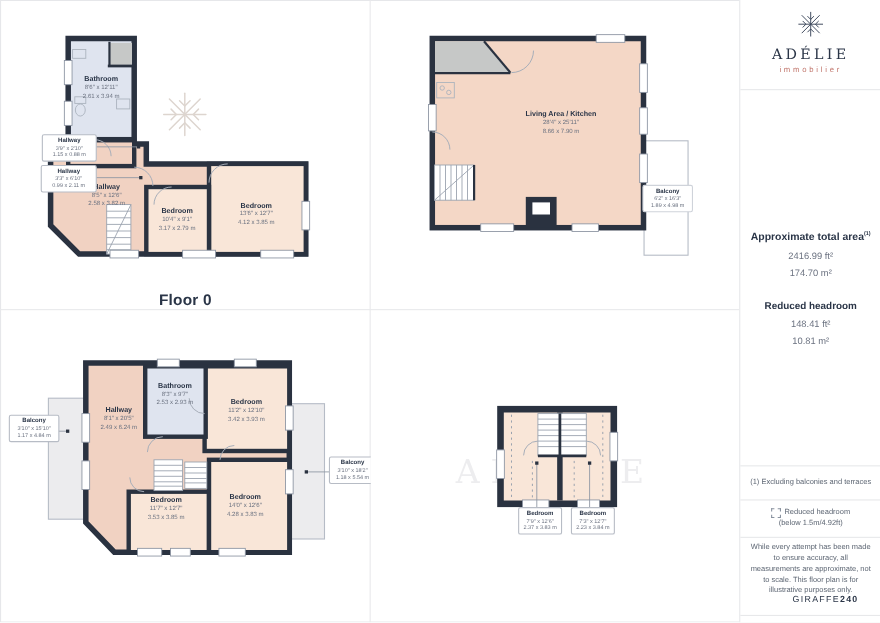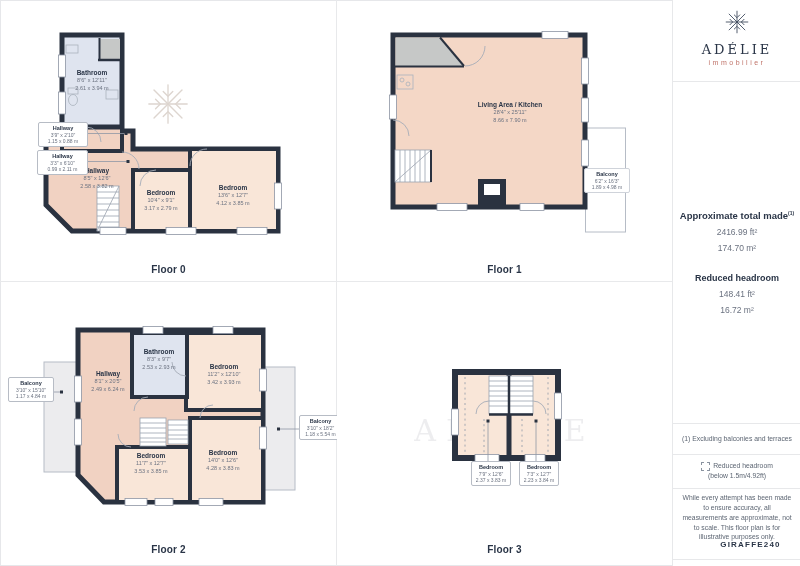--- a/index.html
+++ b/index.html
@@ -5,21 +5,21 @@
   html,body{margin:0;padding:0;background:#fff;}
   #page{position:relative;width:800px;height:566px;background:#ffffff;overflow:hidden;
         font-family:"Liberation Sans",sans-serif;box-shadow:inset 0 0 0 1px #e6e7ea;}
   .quad{position:absolute;overflow:hidden;}
   #q0{left:0;top:0;width:337px;height:281px;}
   #q1{left:337px;top:0;width:335px;height:281px;}
   #q2{left:0;top:281px;width:337px;height:285px;}
   #q3{left:337px;top:281px;width:335px;height:285px;}
   .divider{position:absolute;background:#e8e9eb;}
   .plan-svg{position:absolute;left:0;top:0;}
-  .floor-label{position:absolute;left:0;right:0;text-align:center;font-size:10px;font-weight:700;
+  .floor-label{position:absolute;left:0;right:0;text-align:center;font-size:14px;font-weight:700;
                color:#2a3547;letter-spacing:.2px;}
   .rlabel{position:absolute;transform:translate(-50%,-50%);text-align:center;line-height:1.3;white-space:nowrap;}
   .rname{font-weight:700;font-size:6.5px;color:#2a3547;}
   .rdim{font-size:5.5px;color:#6b7280;}
   .extbox{position:absolute;background:#fff;border:1px solid #b7bcc5;border-radius:2px;text-align:center;
           padding:2px 2px;line-height:1.25;white-space:nowrap;z-index:3;}
   .extbox .rname{font-size:5.5px;}
   .extbox .rdim{font-size:5px;}
   .wm{position:absolute;transform:translate(-50%,-50%);font-family:"DejaVu Serif",serif;
       white-space:nowrap;z-index:0;pointer-events:none;}
@@ -37,21 +37,21 @@
   .s-title2{font-size:9px;font-weight:700;color:#2a3547;margin-top:20px;}
   .footnote{position:absolute;top:423px;height:31px;left:4px;right:4px;display:flex;align-items:center;
             justify-content:center;font-size:6.8px;color:#5d6673;text-align:center;}
   .legend{position:absolute;top:454px;height:34px;left:4px;right:4px;display:flex;flex-direction:column;
           align-items:center;justify-content:center;font-size:6.8px;color:#5d6673;line-height:1.4;}
   .legend-row{display:flex;align-items:center;gap:3px;}
   .dash-square{width:7px;height:7px;border:1px dashed #8a93a0;display:inline-block;}
   .disclaimer{position:absolute;top:493px;left:8px;right:8px;font-size:6.8px;line-height:1.45;
               color:#5d6673;text-align:center;}
   .gfoot{position:absolute;top:540px;left:0;right:0;text-align:center;font-size:8px;letter-spacing:1.2px;color:#2a3547;}
-  .gfoot .g1{font-weight:700;margin-left:27px;}
+  .gfoot .g1{font-weight:400;margin-left:27px;}
   .gfoot .g2{font-weight:800;}
 </style>
 </head>
 <body>
 
 <div id="page">
 
   <div id="q0" class="quad">
     <div class="wm" style="left:165px;top:166px;font-size:30px;letter-spacing:10px;color:rgba(120,125,140,0.16);">ADÉLIE</div>
     <div class="wm" style="left:158px;top:186px;font-size:11px;letter-spacing:5px;color:rgba(120,125,140,0.13);">immobilier</div>
@@ -214,21 +214,20 @@
     <div class="rlabel" style="left:173px;top:112px;">
       <div class="rname">Living Area / Kitchen</div>
       <div class="rdim">28'4" x 25'11"</div>
       <div class="rdim">8.66 x 7.90 m</div>
     </div>
     <div class="extbox" style="left:247px;top:168px;width:40px;border-color:#cfd3da;">
       <div class="rname">Balcony</div>
       <div class="rdim">6'2" x 16'3"</div>
       <div class="rdim">1.89 x 4.98 m</div>
     </div>
-    <div class="floor-label" style="top:264px;">Floor 1</div>
   </div>
 
   <div id="q2" class="quad">
     <div class="wm" style="left:165px;top:147px;font-size:30px;letter-spacing:10px;color:rgba(140,140,155,0.18);">ADÉLIE</div>
     <div class="wm" style="left:155px;top:172px;font-size:12px;letter-spacing:5px;color:rgba(140,140,155,0.14);">immobilier</div>
 
     <svg class="plan-svg" width="337" height="285" viewBox="0 0 337 285">
       <g>
         <rect x="44" y="81" width="36" height="110" fill="#ececee" stroke="#b6bcc6" stroke-width="1"></rect>
         <rect x="263" y="86" width="32" height="123" fill="#ececee" stroke="#b6bcc6" stroke-width="1"></rect>
@@ -306,21 +305,20 @@
     <div class="extbox" style="left:8px;top:96px;width:40px;">
       <div class="rname">Balcony</div>
       <div class="rdim">3'10" x 15'10"</div>
       <div class="rdim">1.17 x 4.84 m</div>
     </div>
     <div class="extbox" style="left:299px;top:134px;width:37px;">
       <div class="rname">Balcony</div>
       <div class="rdim">3'10" x 18'2"</div>
       <div class="rdim">1.18 x 5.54 m</div>
     </div>
-    <div class="floor-label" style="top:263px;">Floor 2</div>
   </div>
 
   <div id="q3" class="quad">
     <div class="wm" style="left:168px;top:149px;font-size:30px;letter-spacing:10px;color:rgba(140,140,155,0.16);">ADÉLIE</div>
     <svg class="wm-snow" style="left:160px;top:106px;color:#e6e1dc;" width="34" height="34" viewBox="-12 -12 24 24">
       <g fill="none" stroke="currentColor" stroke-width="0.7" stroke-linecap="round">
         <line x1="0" y1="-10" x2="0" y2="10"></line>
           <line x1="-10" y1="0" x2="10" y2="0"></line>
         <line x1="-7.3" y1="-7.3" x2="7.3" y2="7.3"></line>
           <line x1="-7.3" y1="7.3" x2="7.3" y2="-7.3"></line>
@@ -376,21 +374,20 @@
     <div class="extbox" style="left:134px;top:180px;width:34px;">
       <div class="rname">Bedroom</div>
       <div class="rdim">7'9" x 12'6"</div>
       <div class="rdim">2.37 x 3.83 m</div>
     </div>
     <div class="extbox" style="left:182px;top:180px;width:34px;">
       <div class="rname">Bedroom</div>
       <div class="rdim">7'3" x 12'7"</div>
       <div class="rdim">2.23 x 3.84 m</div>
     </div>
-    <div class="floor-label" style="top:263px;">Floor 3</div>
   </div>
 
   <div class="divider" style="left:336px;top:0;width:1px;height:566px;"></div>
   <div class="divider" style="left:0;top:281px;width:672px;height:1px;"></div>
 
   <aside id="sidebar">
     <div class="logo">
       <svg width="26" height="26" viewBox="-12 -12 24 24">
         <g fill="none" stroke="#3a4559" stroke-width="0.8" stroke-linecap="round">
           <line x1="0" y1="-10" x2="0" y2="10"></line>
@@ -403,27 +400,27 @@
             <path d="M6.5,-2.5 L4,0 L6.5,2.5"></path>
         </g>
       </svg>
       <div class="brand-name">ADÉLIE</div>
       <div class="brand-tag">immobilier</div>
     </div>
     <div class="s-div" style="top:81px;"></div>
 
     <div class="area">
       <div class="s-title">
-        <span>Approximate total made</span><sup>(1)</sup>
+        <span>Approximate total area</span><sup>(1)</sup>
       </div>
       <div class="s-val">2416.99 ft²</div>
       <div class="s-val">174.70 m²</div>
       <div class="s-title2">Reduced headroom</div>
       <div class="s-val">148.41 ft²</div>
-      <div class="s-val">16.72 m²</div>
+      <div class="s-val">10.81 m²</div>
     </div>
 
     <div class="s-div" style="top:423px;"></div>
     <div class="footnote">(1) Excluding balconies and terraces</div>
 
     <div class="s-div" style="top:454px;"></div>
     <div class="legend">
       <div class="legend-row">
         <span class="dash-square"></span>
         <span>Reduced headroom</span>

